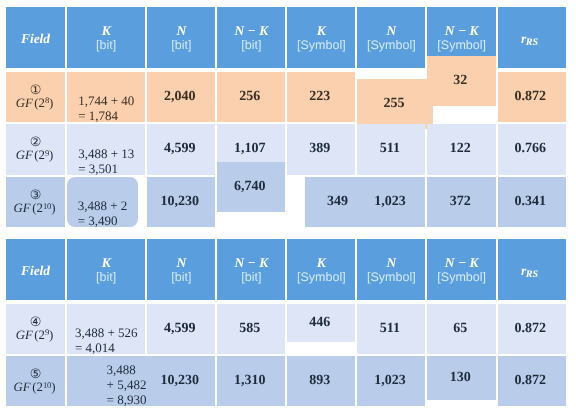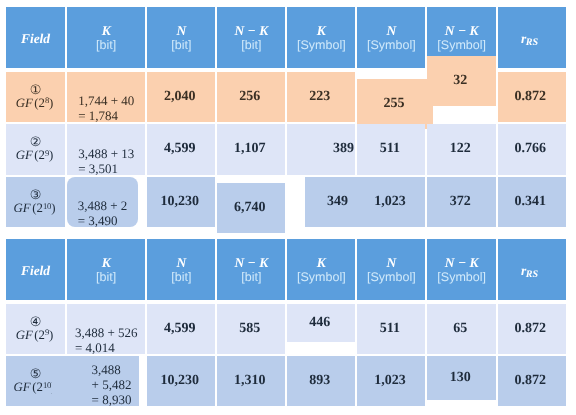--- a/index.html
+++ b/index.html
@@ -126,21 +126,21 @@
           <div>3,488 + 13</div>
           <div>= 3,501</div>
         </div>
       </div>
       <div class="cell num t-lblue" style="left:147.4px;top:123.5px;width:67.9px;height:51px;">
         <span>4,599</span>
       </div>
       <div class="cell num t-lblue" style="left:217.3px;top:123.5px;width:68px;height:51px;">
         <span>1,107</span>
       </div>
-      <div class="cell num t-lblue" style="left:287.3px;top:123.5px;width:68.09999999999997px;height:51px;justify-content:flex-end;">
+      <div class="cell num t-lblue" style="left:287.3px;top:123.5px;width:68.09999999999997px;height:51px;">
         <span>389</span>
       </div>
       <div class="cell num t-lblue" style="left:357.4px;top:123.5px;width:68px;height:51px;">
         <span>511</span>
       </div>
       <div class="cell num t-lblue" style="left:427.4px;top:123.5px;width:68.60000000000002px;height:51px;">
         <span>122</span>
       </div>
       <div class="cell num t-lblue" style="left:498px;top:123.5px;width:67.60000000000002px;height:51px;">
         <span>0.766</span>
@@ -151,21 +151,21 @@
       </div>
       <div class="cell calc t-mblue" style="left:67px;top:177px;width:71px;height:49.5px;border-radius:8px;">
         <div class="lines">
           <div>3,488 + 2</div>
           <div>= 3,490</div>
         </div>
       </div>
       <div class="cell num t-mblue" style="left:147.4px;top:177px;width:67.9px;height:49.5px;">
         <span>10,230</span>
       </div>
-      <div class="cell num t-mblue" style="left:217.3px;top:183px;width:68px;height:49.5px;">
+      <div class="cell num t-mblue" style="left:217.3px;top:162px;width:68px;height:49.5px;">
         <span>6,740</span>
       </div>
       <div class="cell num t-mblue" style="left:305px;top:177px;width:68.09999999999997px;height:49.5px;">
         <span>349</span>
       </div>
       <div class="cell num t-mblue" style="left:357.4px;top:177px;width:68px;height:49.5px;">
         <span>1,023</span>
       </div>
       <div class="cell num t-mblue" style="left:427.4px;top:177px;width:68.60000000000002px;height:49.5px;">
         <span>372</span>
@@ -228,21 +228,21 @@
       <div class="cell num t-lblue" style="left:427.4px;top:303.5px;width:68.60000000000002px;height:50px;">
         <span>65</span>
       </div>
       <div class="cell num t-lblue" style="left:498px;top:303.5px;width:67.60000000000002px;height:50px;">
         <span>0.872</span>
       </div>
       <div class="cell fieldcell t-mblue" style="left:6px;top:356px;width:59px;height:50px;">
         <span class="cnum">⑤</span>
         <span class="gf"><span class="base">GF</span><span class="paren">(</span><span>2</span><span class="exp">10</span><span class="paren">)</span></span>
       </div>
-      <div class="cell calc t-mblue" style="left:52px;top:356px;width:87px;height:50px;padding-left:32px;">
+      <div class="cell calc t-mblue" style="left:67px;top:356px;width:87px;height:50px;padding-left:32px;">
         <div class="lines">
           <div>3,488</div>
           <div>+ 5,482</div>
           <div>= 8,930</div>
         </div>
       </div>
       <div class="cell num t-mblue" style="left:147.4px;top:356px;width:67.9px;height:50px;">
         <span>10,230</span>
       </div>
       <div class="cell num t-mblue" style="left:217.3px;top:356px;width:68px;height:50px;">

